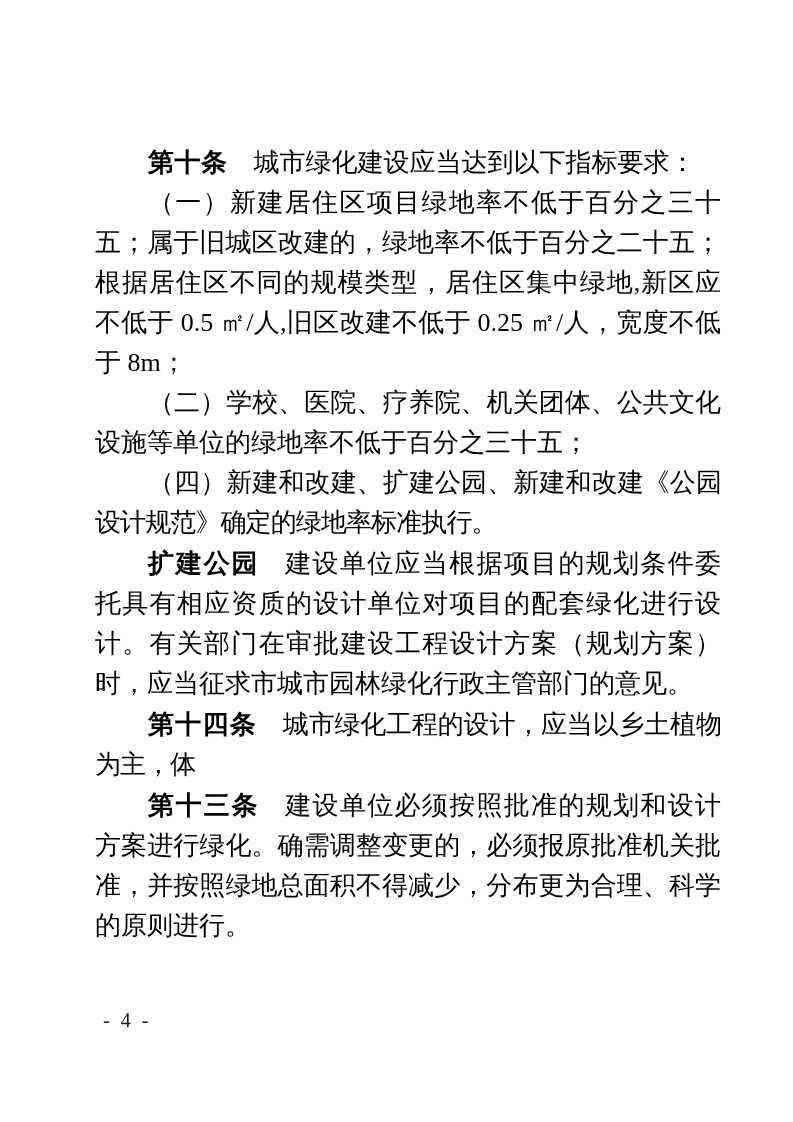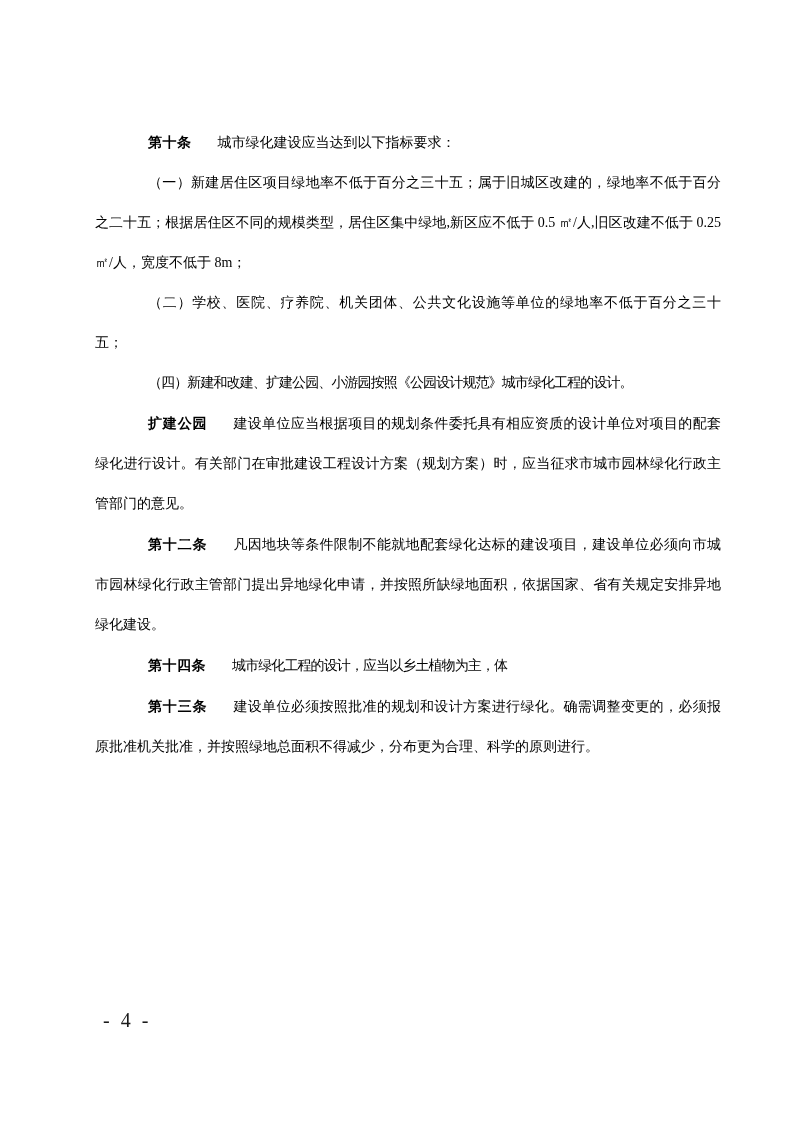--- a/index.html
+++ b/index.html
@@ -13,23 +13,23 @@
     height: 1122px;
     background: #ffffff;
     overflow: hidden;
     margin: 0 auto;
     font-family: "Liberation Serif", "DejaVu Serif", serif;
     color: #000000;
   }
   .content {
     position: absolute;
     left: 95px;
-    top: 122px;
+    top: 142px;
     width: 626px;
-    font-size: 14px;
+    font-size: 26px;
     line-height: 40px;
     text-align: justify;
   }
   .para {
     margin: 0;
     padding: 0;
     text-indent: 53px;
   }
   .para .term {
     font-family: "Liberation Sans", "DejaVu Sans", sans-serif;
@@ -61,25 +61,24 @@
 <div class="sheet">
   <div class="content">
 
     <p class="para"><span class="term">第十条</span><span>城市绿化建设应当达到以下指标要求：</span></p>
 
     <p class="para"><span>（一）新建居住区项目绿地率不低于百分之三十五；属于旧城区改建的，绿地率不低于百分之二十五；根据居住区不同的规模类型，居住区集中绿地,新区应不低于 0.5 ㎡/人,旧区改建不低于 0.25 ㎡/人，宽度不低于 8m；</span></p>
 
     <p class="para"><span>（二）学校、医院、疗养院、机关团体、公共文化设施等单位的绿地率不低于百分之三十五；</span></p>
 
 
-    <p class="para tight"><span>（四）新建和改建、扩建公园、小游园按照《公园设计规范》城市绿化工程的设计。</span></p>
+    <p class="para tight"><span>（四）新建和改建、扩建公园、新建和改建《公园设计规范》确定的绿地率标准执行。</span></p>
 
     <p class="para"><span class="term">扩建公园</span><span>建设单位应当根据项目的规划条件委托具有相应资质的设计单位对项目的配套绿化进行设计。有关部门在审批建设工程设计方案（规划方案）时，应当征求市城市园林绿化行政主管部门的意见。</span></p>
 
-    <p class="para"><span class="term">第十二条</span><span>凡因地块等条件限制不能就地配套绿化达标的建设项目，建设单位必须向市城市园林绿化行政主管部门提出异地绿化申请，并按照所缺绿地面积，依据国家、省有关规定安排异地绿化建设。</span></p>
 
     <p class="para tight"><span class="term">第十四条</span><span>城市绿化工程的设计，应当以乡土植物为主，体</span></p>
 
     <p class="para"><span class="term">第十三条</span><span>建设单位必须按照批准的规划和设计方案进行绿化。确需调整变更的，必须报原批准机关批准，并按照绿地总面积不得减少，分布更为合理、科学的原则进行。</span></p>
 
   </div>
 
   <div class="page-number">- 4 -</div>
 </div>
 

